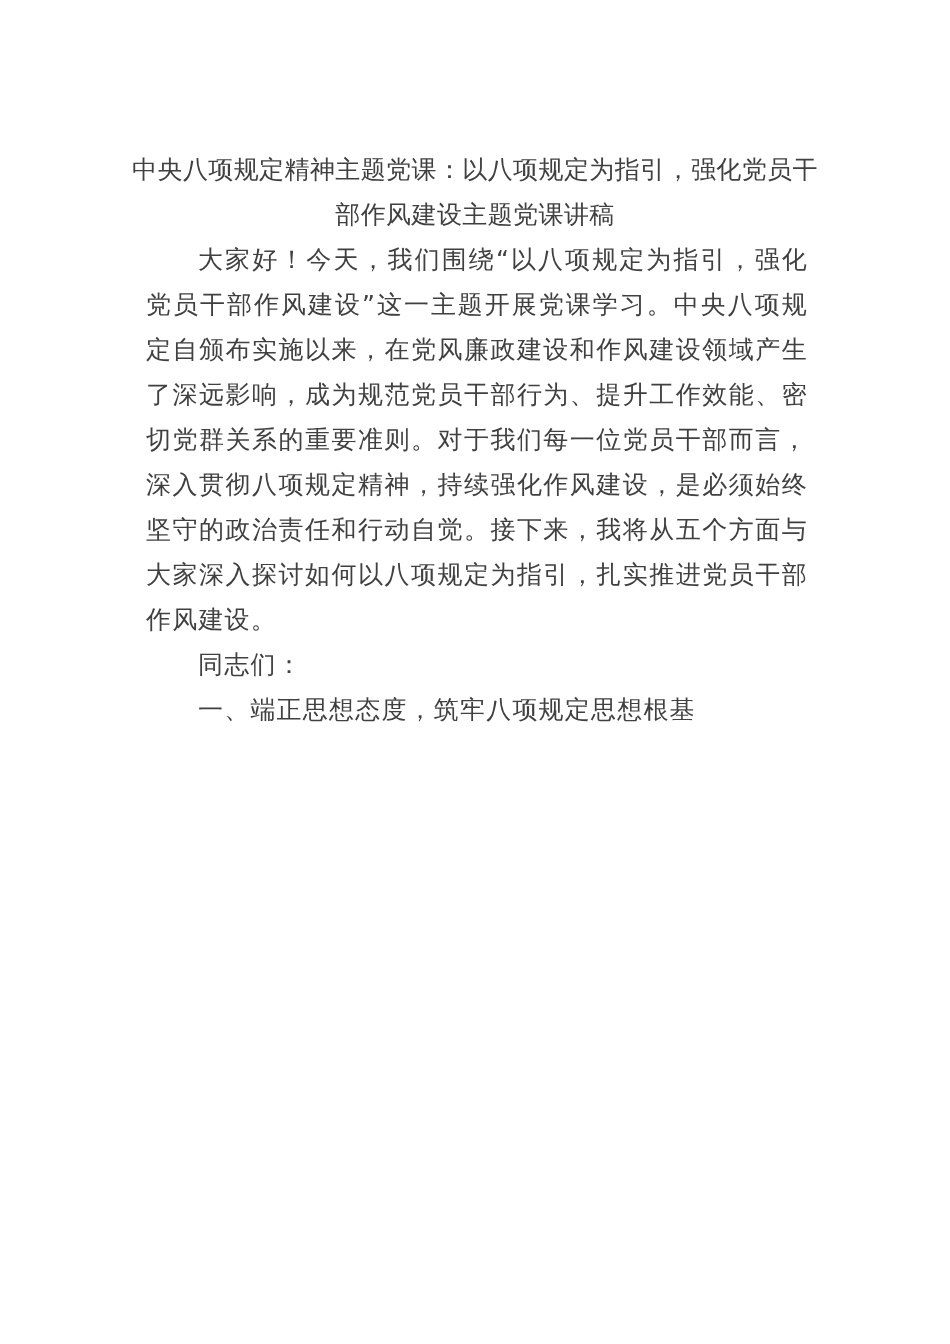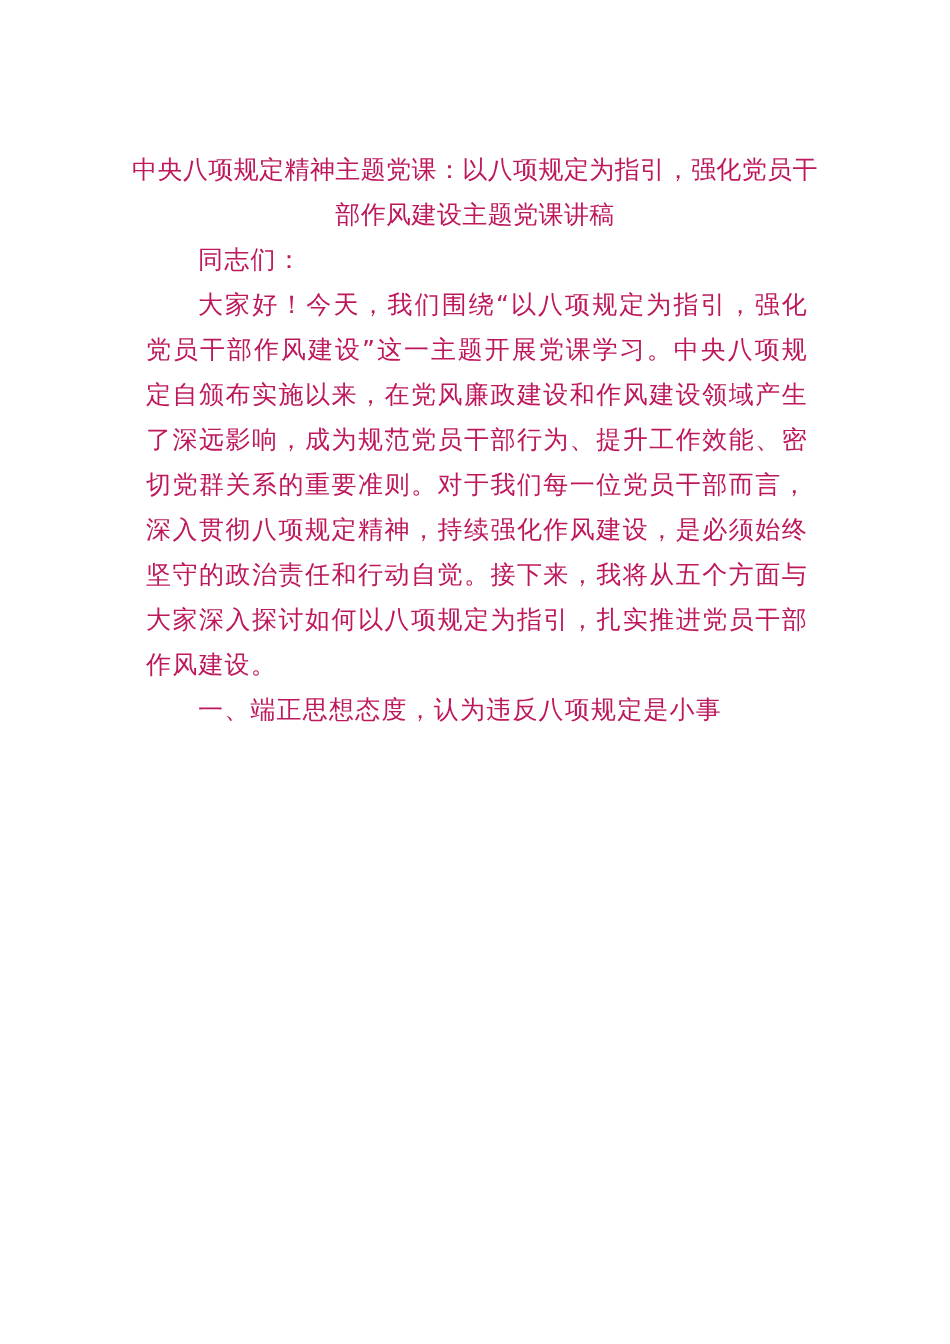--- a/index.html
+++ b/index.html
@@ -1,35 +1,35 @@
 <!DOCTYPE html>
 <html><head>
   <meta charset="utf-8">
   <style>
     html, body { margin: 0; padding: 0; background: #ffffff; }
     body { width: 950px; height: 1344px; position: relative; overflow: hidden; }
     .page {
       position: absolute; left: 0; top: 0; width: 950px; height: 1344px; background: #ffffff;
-      font-family: "DejaVu Sans", "Liberation Sans", sans-serif; color: #be185d;
+      font-family: "DejaVu Sans", "Liberation Sans", sans-serif; color: #404040;
     }
     .title {
       position: absolute; left: 120px; top: 147px; width: 710px;
       text-align: center; font-size: 25px; line-height: 45px; letter-spacing: 0.4px;
     }
     .body {
       position: absolute; left: 146px; top: 237px; width: 662px;
       font-size: 25px; line-height: 45px; letter-spacing: 1.2px;
       text-align: justify;
     }
     .body p { margin: 0; text-indent: 52px; }
     .body p.heading { text-indent: 52px; }
   </style>
 </head>
 <body>
 
 <div class="page">
   <div class="title">中央八项规定精神主题党课：以八项规定为指引，强化党员干部作风建设主题党课讲稿</div>
   <div class="body">
+    <p>大家好！今天，我们围绕“以八项规定为指引，强化党员干部作风建设”这一主题开展党课学习。中央八项规定自颁布实施以来，在党风廉政建设和作风建设领域产生了深远影响，成为规范党员干部行为、提升工作效能、密切党群关系的重要准则。对于我们每一位党员干部而言，深入贯彻八项规定精神，持续强化作风建设，是必须始终坚守的政治责任和行动自觉。接下来，我将从五个方面与大家深入探讨如何以八项规定为指引，扎实推进党员干部作风建设。</p>
     <p>同志们：</p>
-    <p>大家好！今天，我们围绕“以八项规定为指引，强化党员干部作风建设”这一主题开展党课学习。中央八项规定自颁布实施以来，在党风廉政建设和作风建设领域产生了深远影响，成为规范党员干部行为、提升工作效能、密切党群关系的重要准则。对于我们每一位党员干部而言，深入贯彻八项规定精神，持续强化作风建设，是必须始终坚守的政治责任和行动自觉。接下来，我将从五个方面与大家深入探讨如何以八项规定为指引，扎实推进党员干部作风建设。</p>
-    <p class="heading">一、端正思想态度，认为违反八项规定是小事</p>
+    <p class="heading">一、端正思想态度，筑牢八项规定思想根基</p>
   </div>
 </div>
 
 </body></html>

